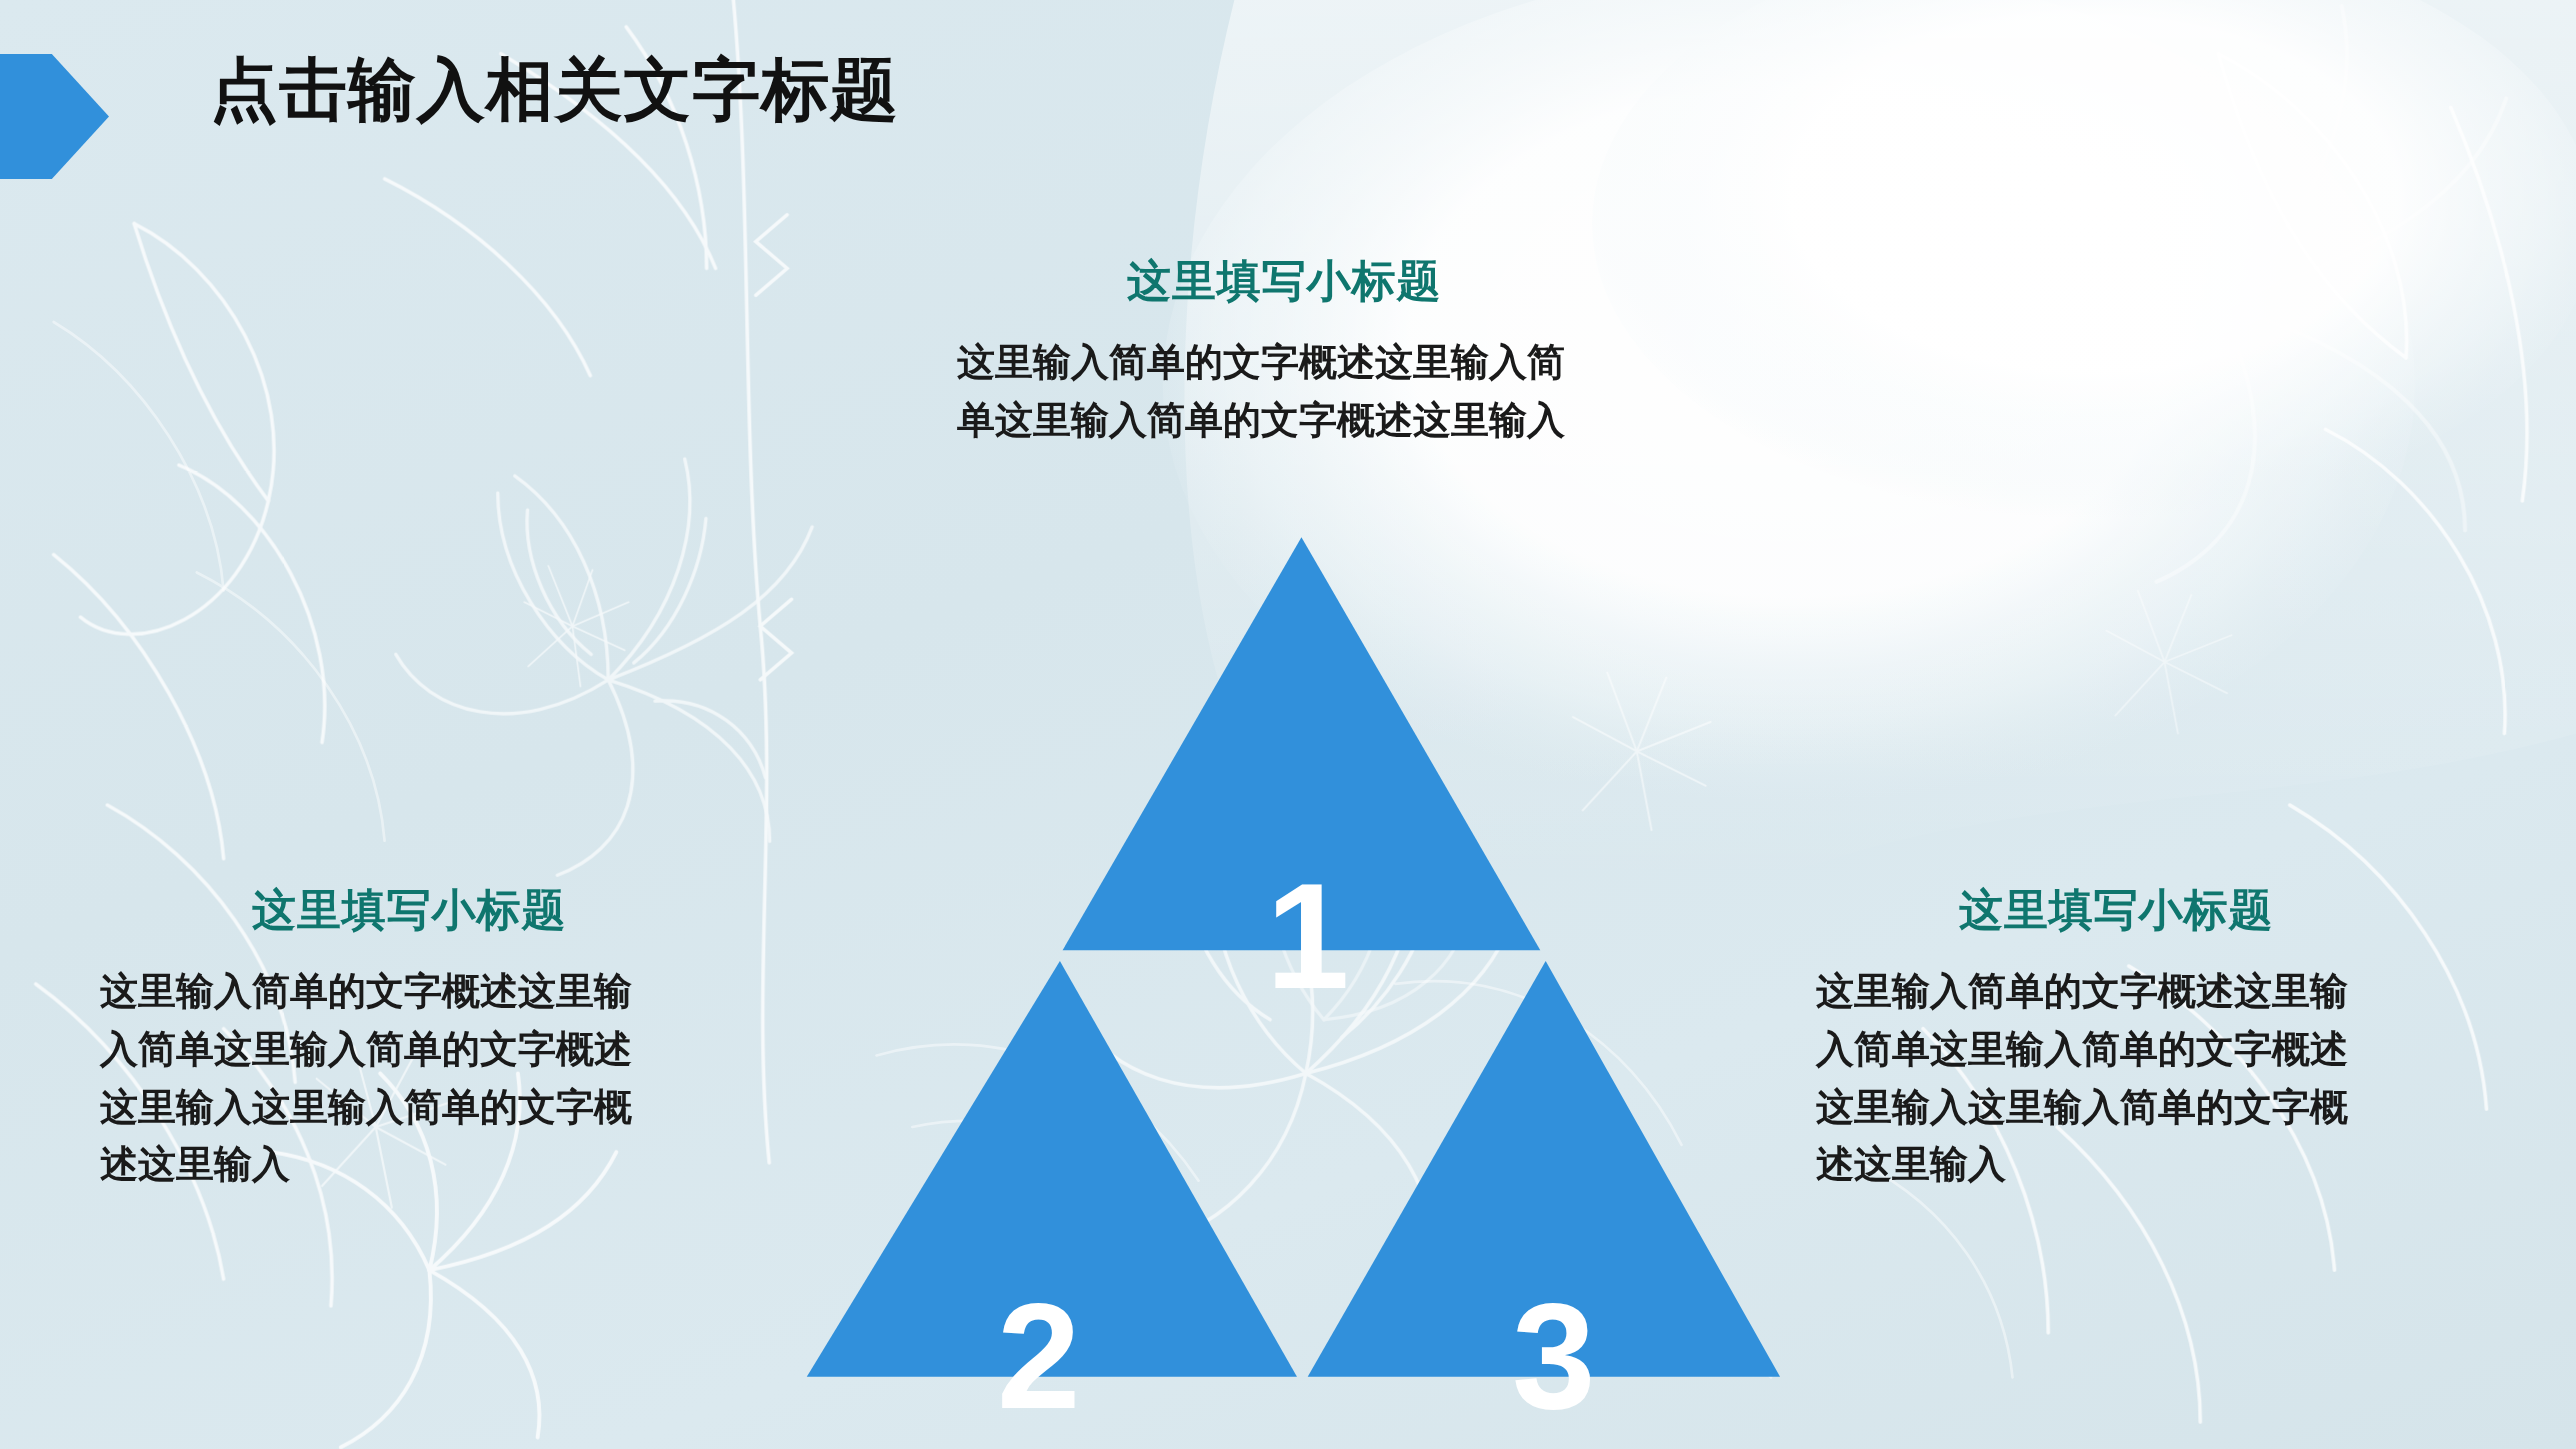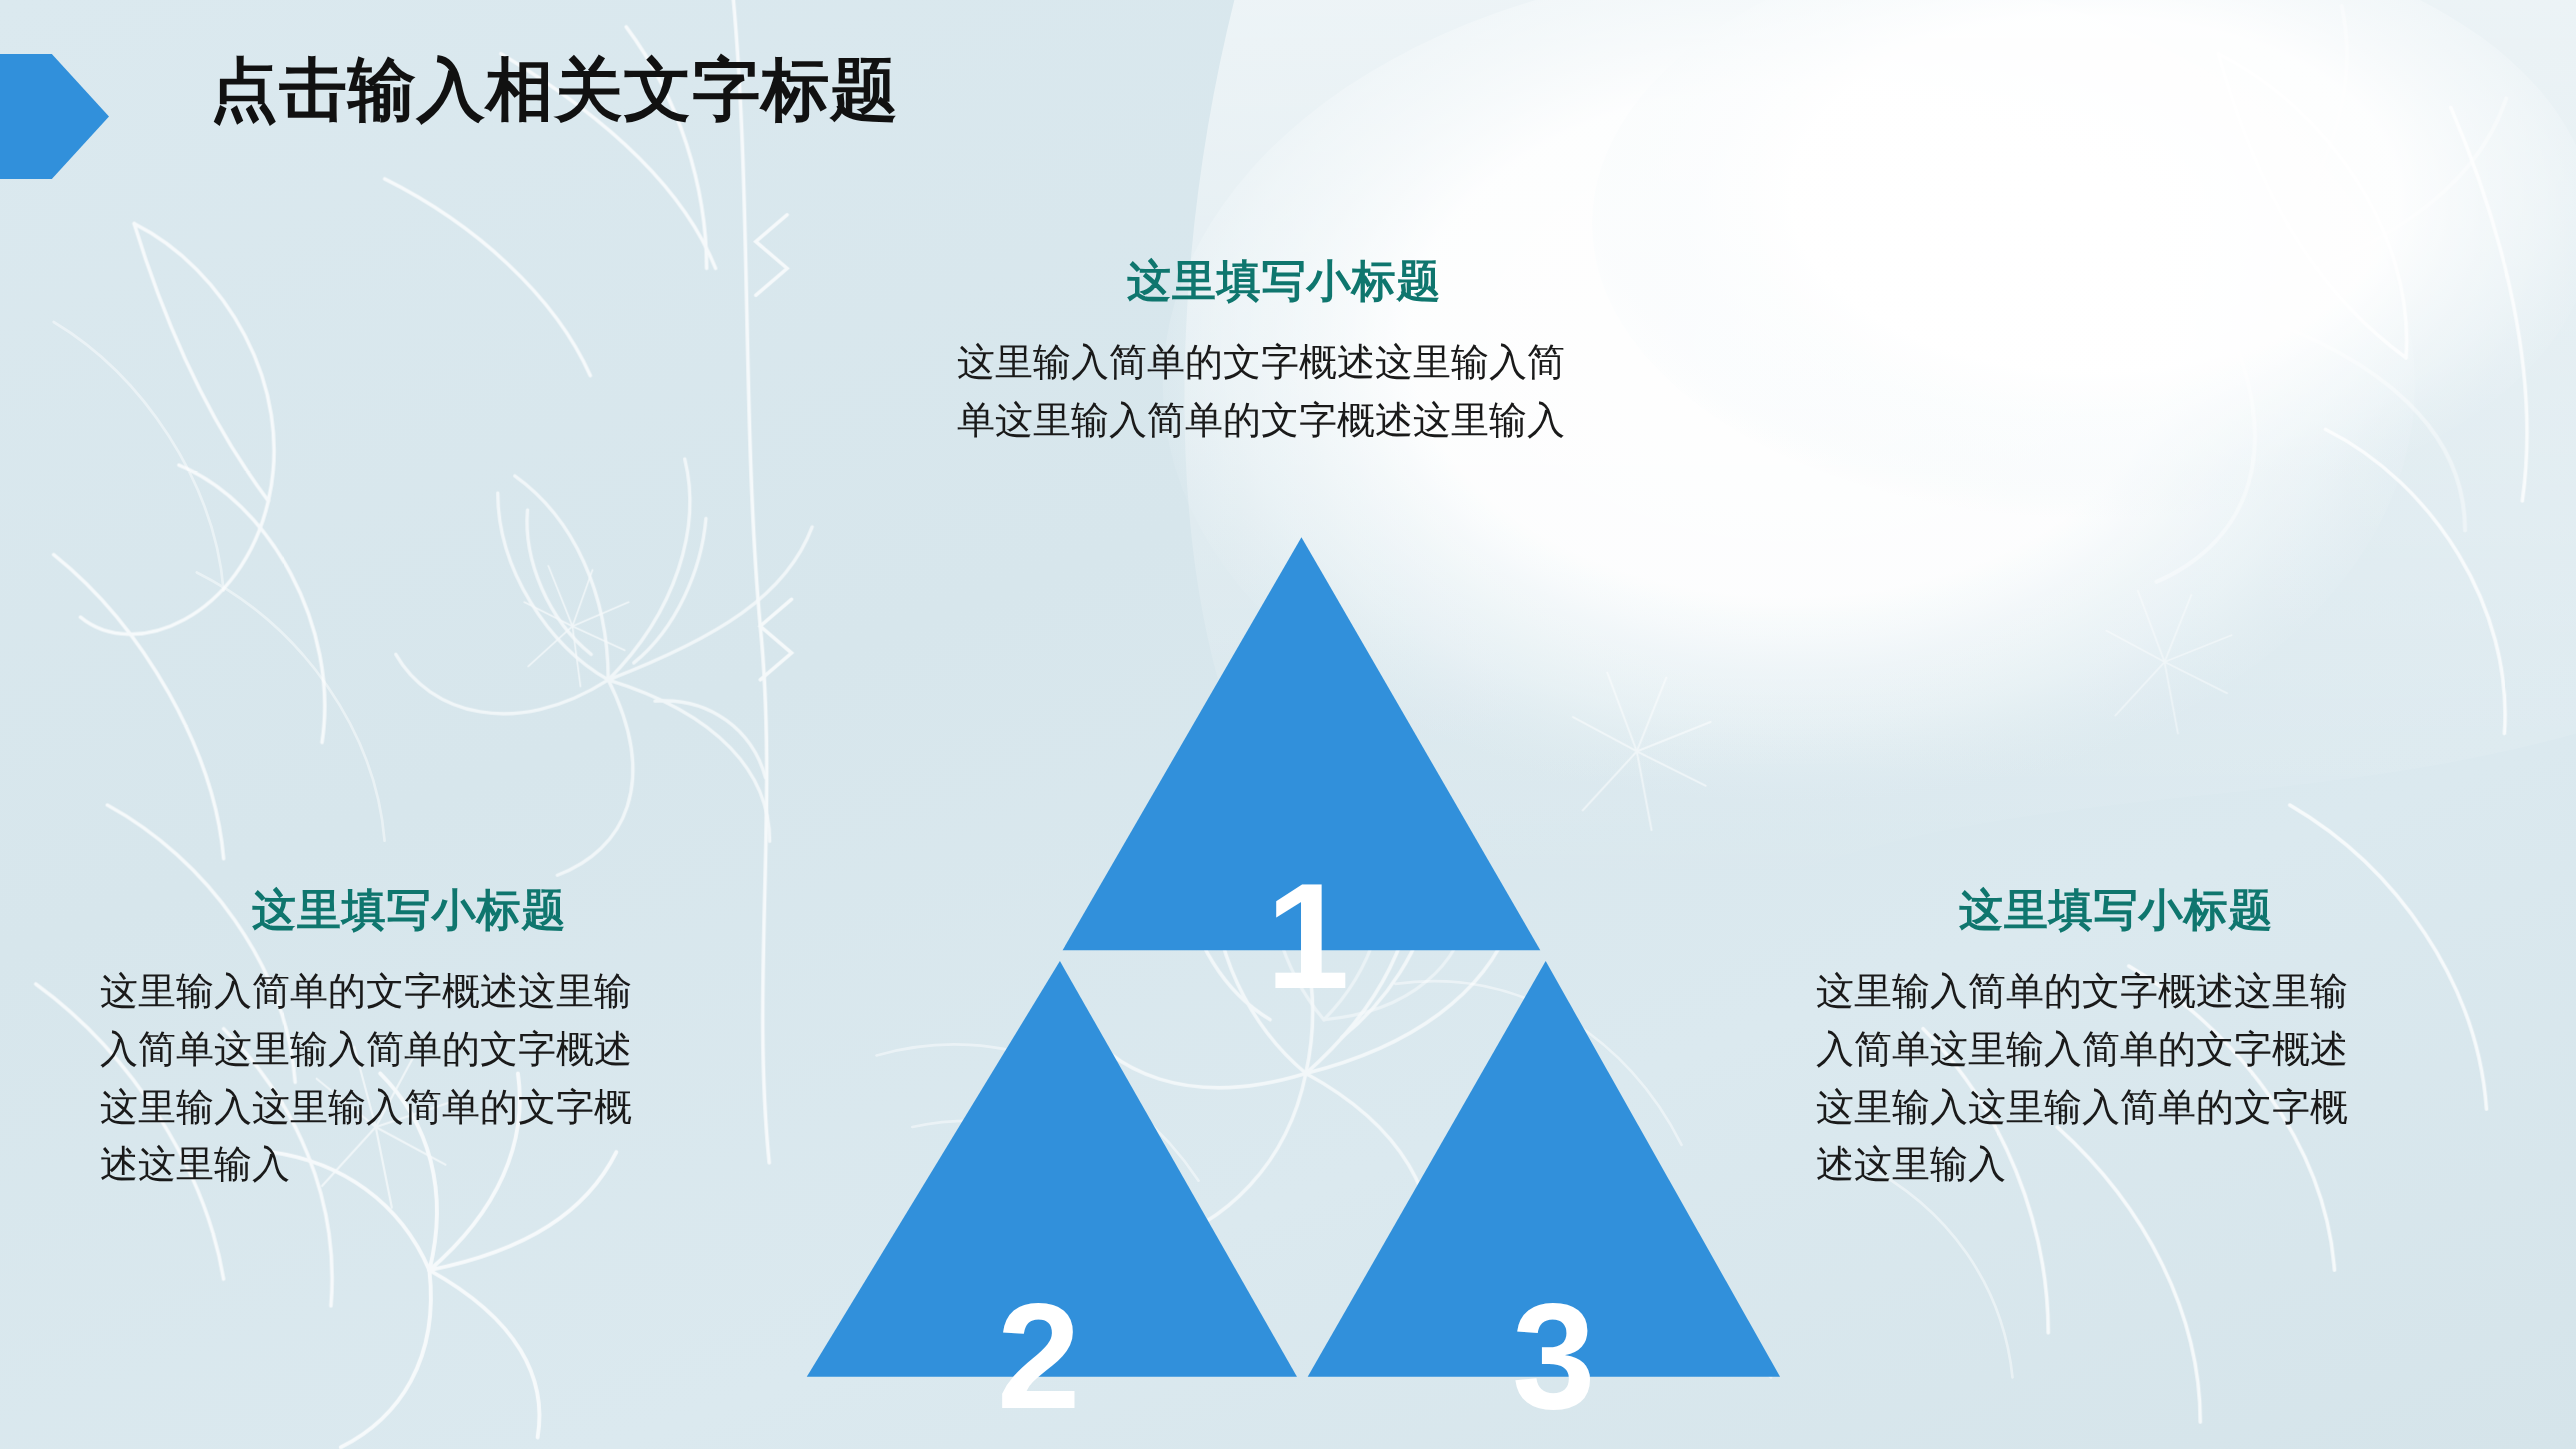--- a/index.html
+++ b/index.html
@@ -85,21 +85,21 @@
     font-size: 44px;
     font-weight: 700;
     color: #0f766e;
     letter-spacing: 0.9px;
     white-space: nowrap;
   }
   .block-body {
     font-size: 38px;
     color: #1a1a1a;
     line-height: 1.52;
-    font-weight: 400;
+    font-weight: 700;
   }
   .block-body .line { display: block; white-space: nowrap; }
 
   
   .block-top {
     position: absolute;
     left: 957px;
     top: 252px;
     width: 859px;
   }

